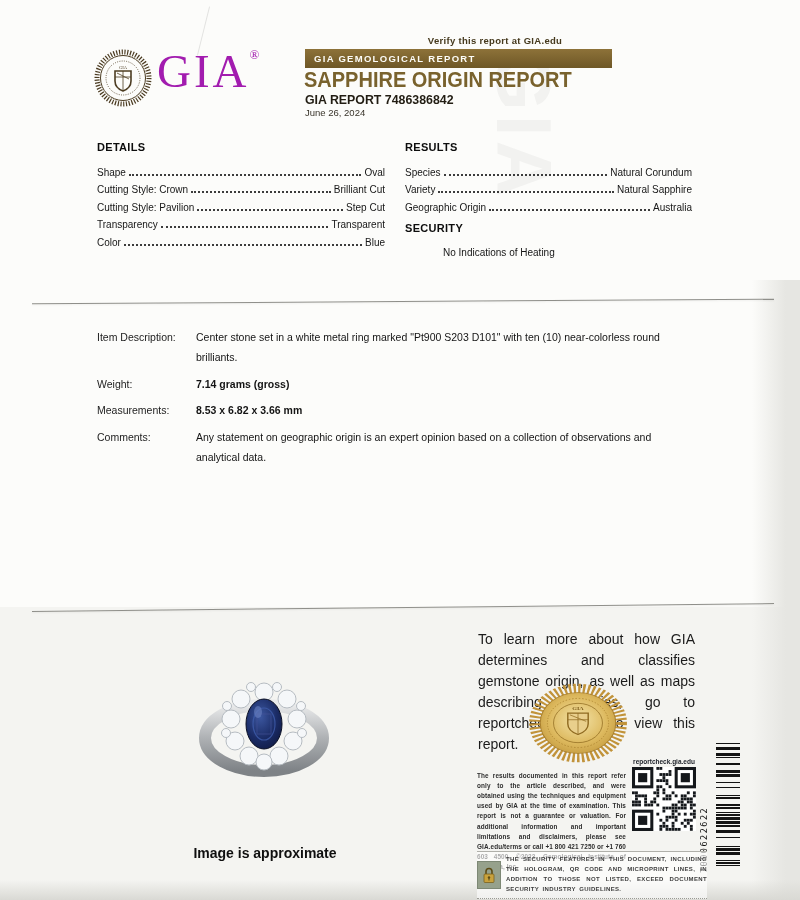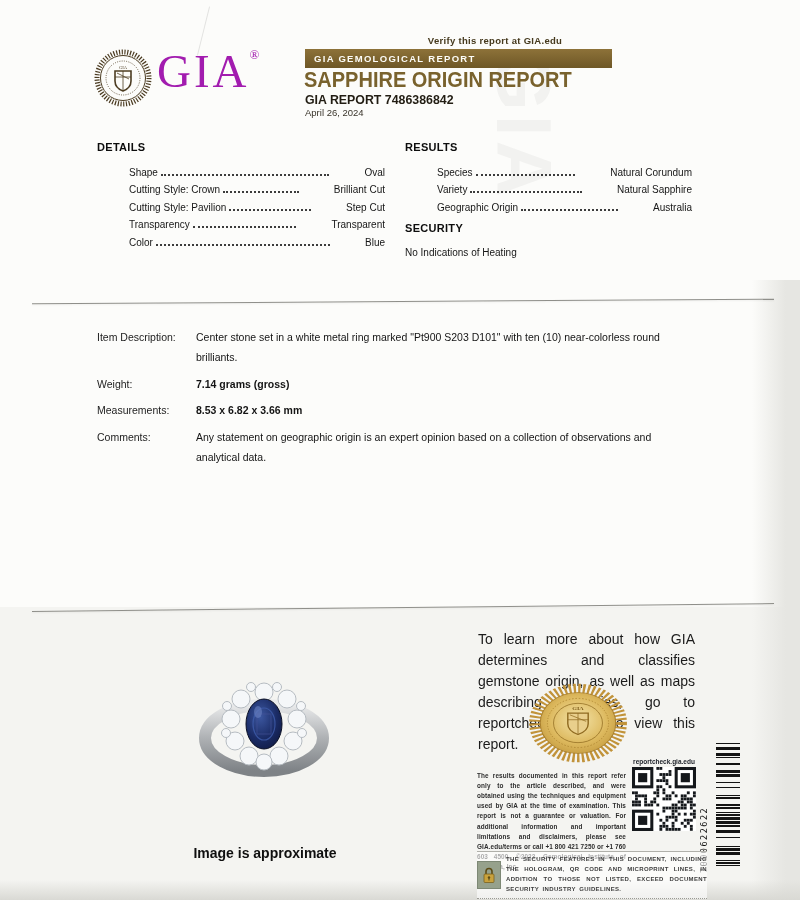--- a/index.html
+++ b/index.html
@@ -24,24 +24,24 @@
           background:linear-gradient(180deg,#8d7239,#6e5726);color:#fdfdf8;font-size:9.5px;font-weight:700;letter-spacing:1.3px;}
   .title{left:304px;top:68px;font-size:21.5px;font-weight:700;color:#79622d;transform:scaleX(0.93);transform-origin:left;white-space:nowrap;}
   .report-no{left:305px;top:92px;font-size:13px;font-weight:700;color:#221d13;transform:scaleX(0.95);transform-origin:left;white-space:nowrap;}
   .date{left:305px;top:107px;font-size:9.5px;color:#39342a;}
   
   .col{font-size:10px;color:#161616;}
   .col-details{left:97px;top:141px;width:288px;}
   .col-results{left:405px;top:141px;width:287px;}
   .sec-head{font-size:11px;font-weight:700;color:#0d0d0d;letter-spacing:0.3px;margin-bottom:7px;}
   .dotrow{display:flex;align-items:flex-end;height:17.6px;}
-  .dotrow .lbl,.dotrow .val{white-space:nowrap;margin-left:32px;}
+  .dotrow .lbl,.dotrow .val{white-space:nowrap;}
   .leader{flex:1;border-bottom:2px dotted #3c3c3c;margin:0 3px 2px;}
   .treat-head{margin-top:9px;}
-  .treat-val{margin-top:1px;height:17.6px;display:flex;align-items:flex-end;}
+  .treat-val{margin-top:1px;height:17.6px;display:flex;align-items:flex-end;margin-left:38px;}
   
   .item-grid{left:97px;top:327px;width:597px;display:grid;grid-template-columns:99px 1fr;
              font-size:10.5px;line-height:1.95;color:#141414;row-gap:6px;}
   .item-grid .ilbl{color:#1c1c1c;}
   .vbold{font-weight:700;}
   
   .learn{left:478px;top:629px;width:217px;font-size:14px;line-height:1.5;color:#1b1b1b;text-align:justify;}
   .ring{left:198px;top:678px;}
   .caption{left:170px;top:845px;width:190px;text-align:center;font-size:14px;font-weight:700;color:#0f0f0f;}
   .gold-seal{left:527px;top:682px;}
@@ -78,21 +78,21 @@
     <path d="M21 22 h16 v10 q0 7 -8 10 q-8 -3 -8 -10 z" fill="none" stroke="#4c3c22" stroke-width="1.6"></path>
     <path d="M21 28 h16 M29 22 v20 M23 24 l12 6" fill="none" stroke="#4c3c22" stroke-width="0.8"></path>
     <text x="29" y="20" font-size="4.5" text-anchor="middle" fill="#4c3c22" font-family="Liberation Serif,serif">GIA</text>
   </svg>
 
   <div class="abs logo-text"><span>GIA</span><sup>®</sup></div>
 
   <div class="abs banner">GIA GEMOLOGICAL REPORT</div>
   <div class="abs title">SAPPHIRE ORIGIN REPORT</div>
   <div class="abs report-no">GIA REPORT 7486386842</div>
-  <div class="abs date">April 26, 2024</div>
+  <div class="abs date">June 26, 2024</div>
 
   <div class="abs col col-details">
     <div class="sec-head">DETAILS</div>
     <div class="dotrow">
       <span class="lbl">Shape</span>
       <span class="leader"></span>
       <span class="val">Oval</span>
     </div>
     <div class="dotrow">
       <span class="lbl">Cutting Style: Crown</span>

